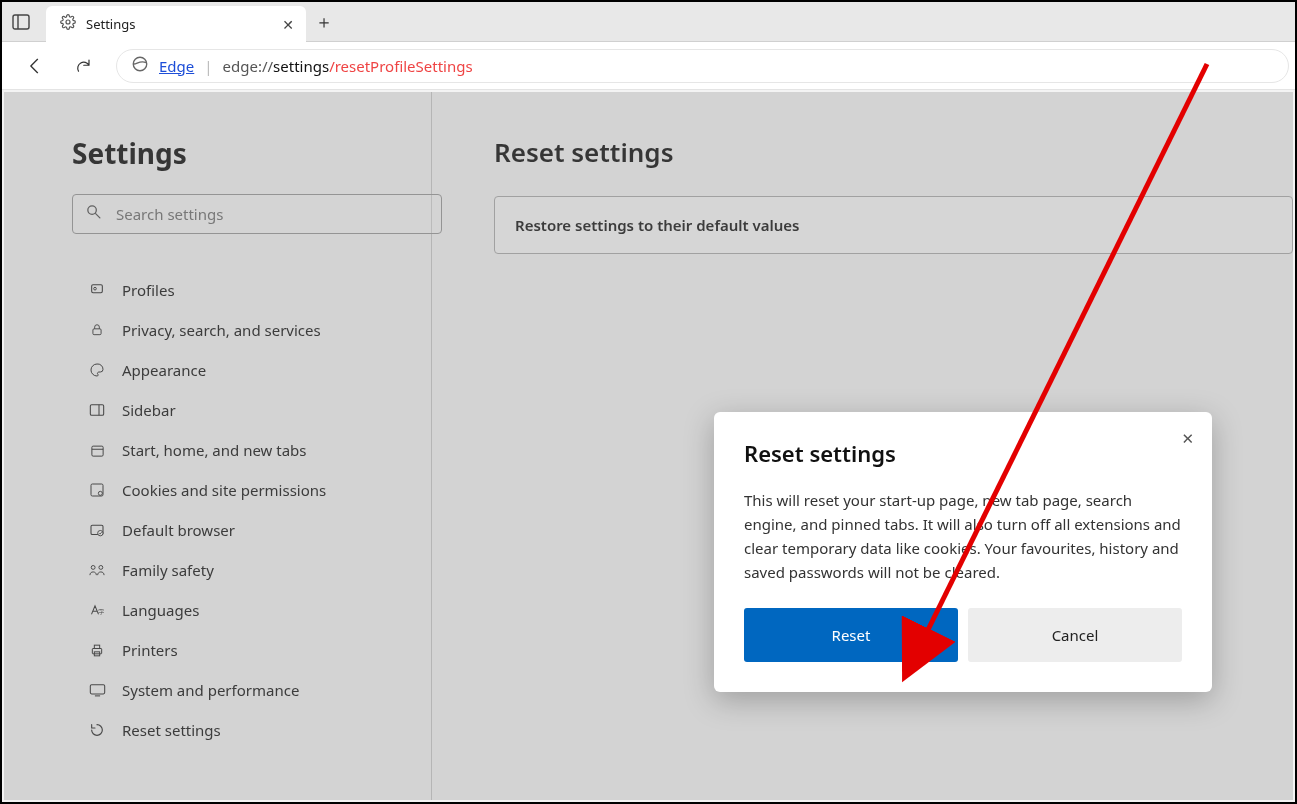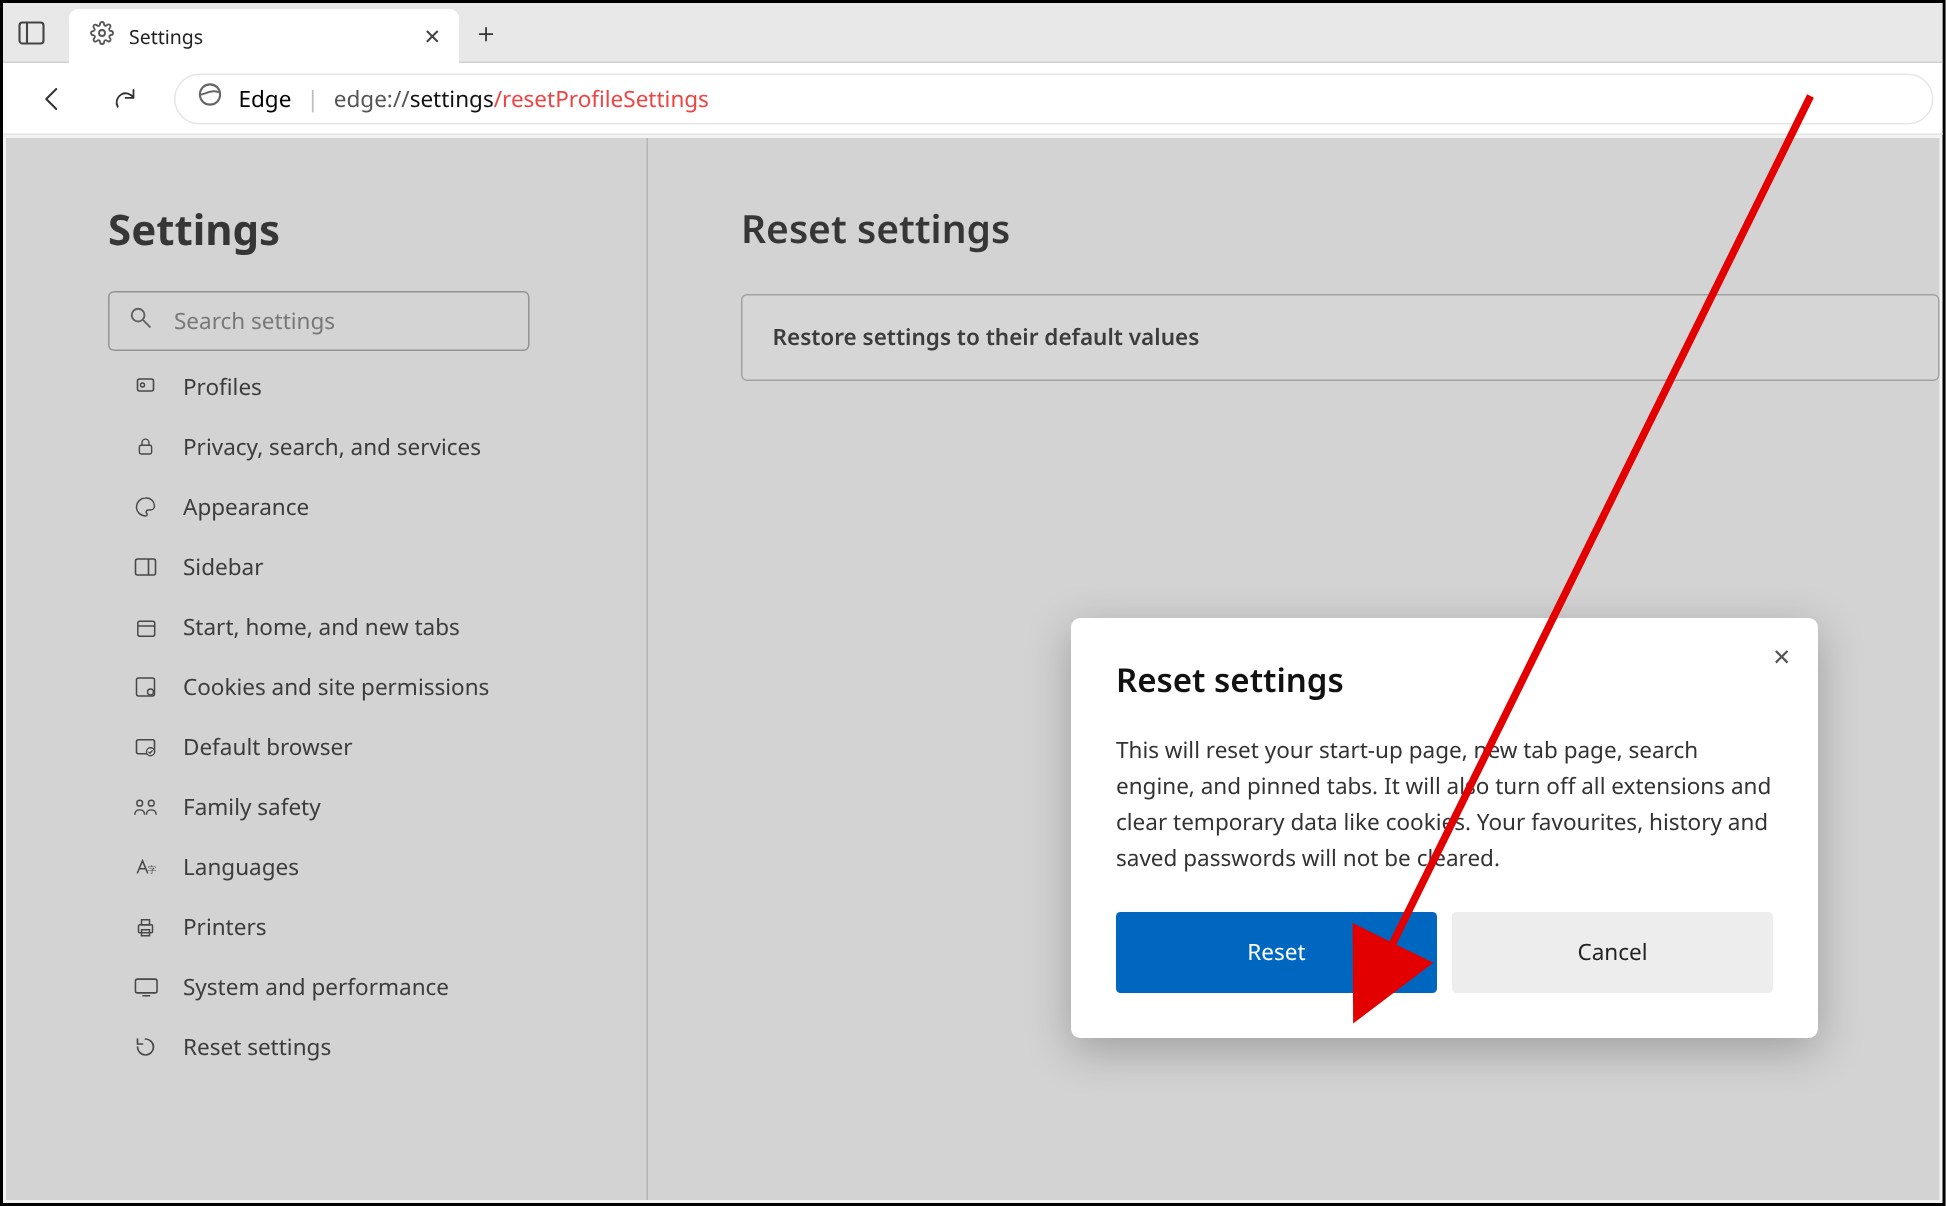--- a/index.html
+++ b/index.html
@@ -11,32 +11,32 @@
     .tab-actions-left svg { display: block; }
     .tab { background: #fff; border-radius: 6px 6px 0 0; display: flex; align-items: center; padding: 0 12px 0 14px; gap: 10px; margin-left: 8px; margin-top: 4px; min-width: 260px; height: 36px; }
     .tab .title { font-size: 13px; flex: 1; color: #222; }
     .tab .close { font-size: 14px; color: #444; }
     .newtab { width: 36px; display: flex; align-items: center; justify-content: center; color: #333; font-size: 18px; }
 
     
     .toolbar { height: 48px; background: #fff; display: flex; align-items: center; padding: 0 6px 0 18px; gap: 18px; border-bottom: 1px solid #e4e4e4; }
     .toolbar .navbtn { width: 30px; height: 30px; display: flex; align-items: center; justify-content: center; color: #555; }
     .addressbar { flex: 1; height: 34px; background: #fff; border: 1px solid #e6e6e6; border-radius: 17px; display: flex; align-items: center; padding: 0 14px; gap: 10px; font-size: 15px; color: #555; }
-    .addressbar .edge-label { color: #000000; }
+    .addressbar .edge-label { color: #1d4ed8; text-decoration: underline; }
     .addressbar .pipe { color: #bbb; }
     .addressbar .url-strong { color: #111; }
     .addressbar .url-rest { color: #ef4444; }
 
     
     .content { position: absolute; top: 90px; left: 2px; right: 2px; bottom: 2px; display: flex; }
     .overlay { position: absolute; inset: 0; background: rgba(128,128,128,0.28); pointer-events: none; }
 
     .sidebar { width: 428px; padding: 42px 30px 0 68px; border-right: 1px solid #c9c9c9; }
     .sidebar h1 { font-size: 28px; font-weight: 700; margin-bottom: 22px; color: #1a1a1a; }
-    .search { width: 281px; height: 40px; border: 1px solid #9c9c9c; border-radius: 4px; display: flex; align-items: center; padding: 0 12px; gap: 14px; margin-bottom: 4px; background: rgba(255,255,255,0.15); }
+    .search { width: 370px; height: 40px; border: 1px solid #9c9c9c; border-radius: 4px; display: flex; align-items: center; padding: 0 12px; gap: 14px; margin-bottom: 36px; background: rgba(255,255,255,0.15); }
     .search input { flex: 1; border: none; outline: none; font-size: 15px; background: transparent; }
     .nav { list-style: none; }
     .nav li { display: flex; align-items: center; gap: 16px; height: 40px; font-size: 15px; color: #222; padding-left: 16px; }
     .nav li .icon { width: 18px; display: flex; justify-content: center; color: #333; }
 
     .main { flex: 1; padding: 42px 0 0 62px; }
     .main h2 { font-size: 26px; font-weight: 600; color: #1a1a1a; margin-bottom: 26px; }
     .card { background: rgba(255,255,255,0.35); border: 1px solid #aeaeae; border-radius: 4px; padding: 18px 20px; width: 100%; font-size: 15px; font-weight: 600; color: #222; }
 
     

